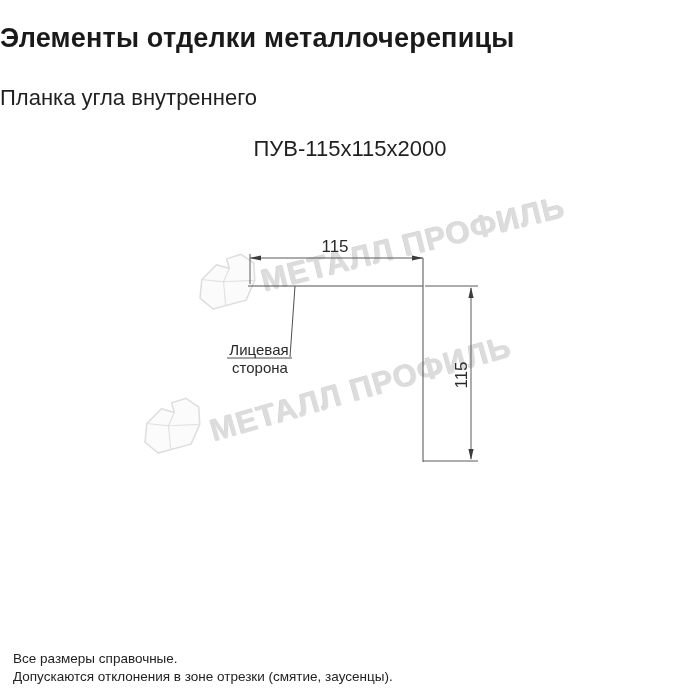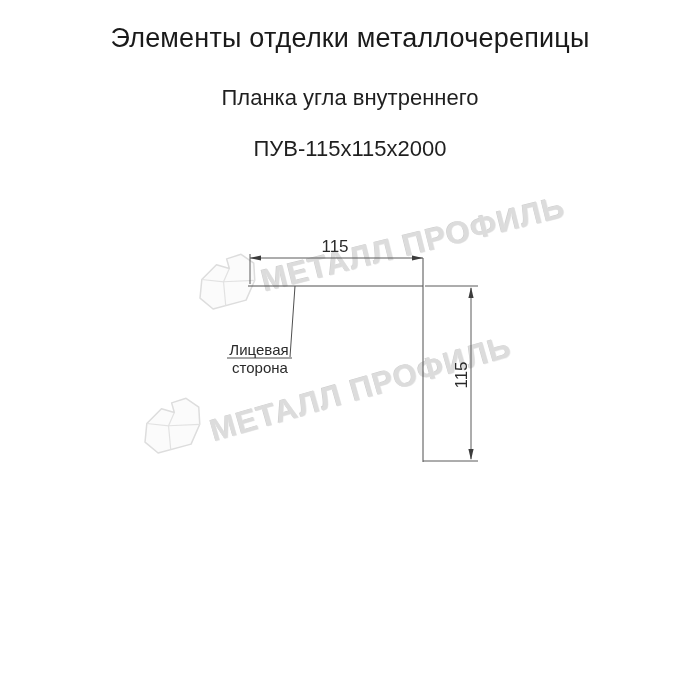--- a/index.html
+++ b/index.html
@@ -7,30 +7,30 @@
     position: relative;
     width: 700px;
     height: 700px;
     background: #ffffff;
     overflow: hidden;
     font-family: "Liberation Sans", sans-serif;
   }
   .page-title {
     position: absolute;
     top: 23px; left: 0; width: 100%;
-    text-align: center;
+    text-align: left;
     font-size: 27px;
-    font-weight: 400;
+    font-weight: 700;
     color: #1a1a1a;
     letter-spacing: 0.2px;
   }
   .product-name {
     position: absolute;
     top: 85px; left: 0; width: 100%;
-    text-align: center;
+    text-align: left;
     font-size: 22px;
     font-weight: 400;
     color: #1f1f1f;
   }
   .product-code {
     position: absolute;
     top: 117px; left: 0; width: 100%;
     text-align: center;
     font-size: 22px;
     font-weight: 400;
@@ -128,14 +128,18 @@
     <polygon points="471,287 468.4,298 473.6,298"></polygon>
     <polygon points="471,460 468.4,449 473.6,449"></polygon>
     <text class="dim-label" x="462" y="380" text-anchor="middle" transform="rotate(-90 462 375)">115</text>
 
     <line x1="295" y1="286" x2="290" y2="357"></line>
     <line x1="227" y1="358" x2="292" y2="358"></line>
     <text class="face-label" x="259" y="355" text-anchor="middle">Лицевая</text>
     <text class="face-label" x="260" y="373" text-anchor="middle">сторона</text>
   </svg>
 
+  <div class="footer">
+    <div>Все размеры справочные.</div>
+    <div>Допускаются отклонения в зоне отрезки (смятие, заусенцы).</div>
+  </div>
 
 </div>
 
 </body></html>

